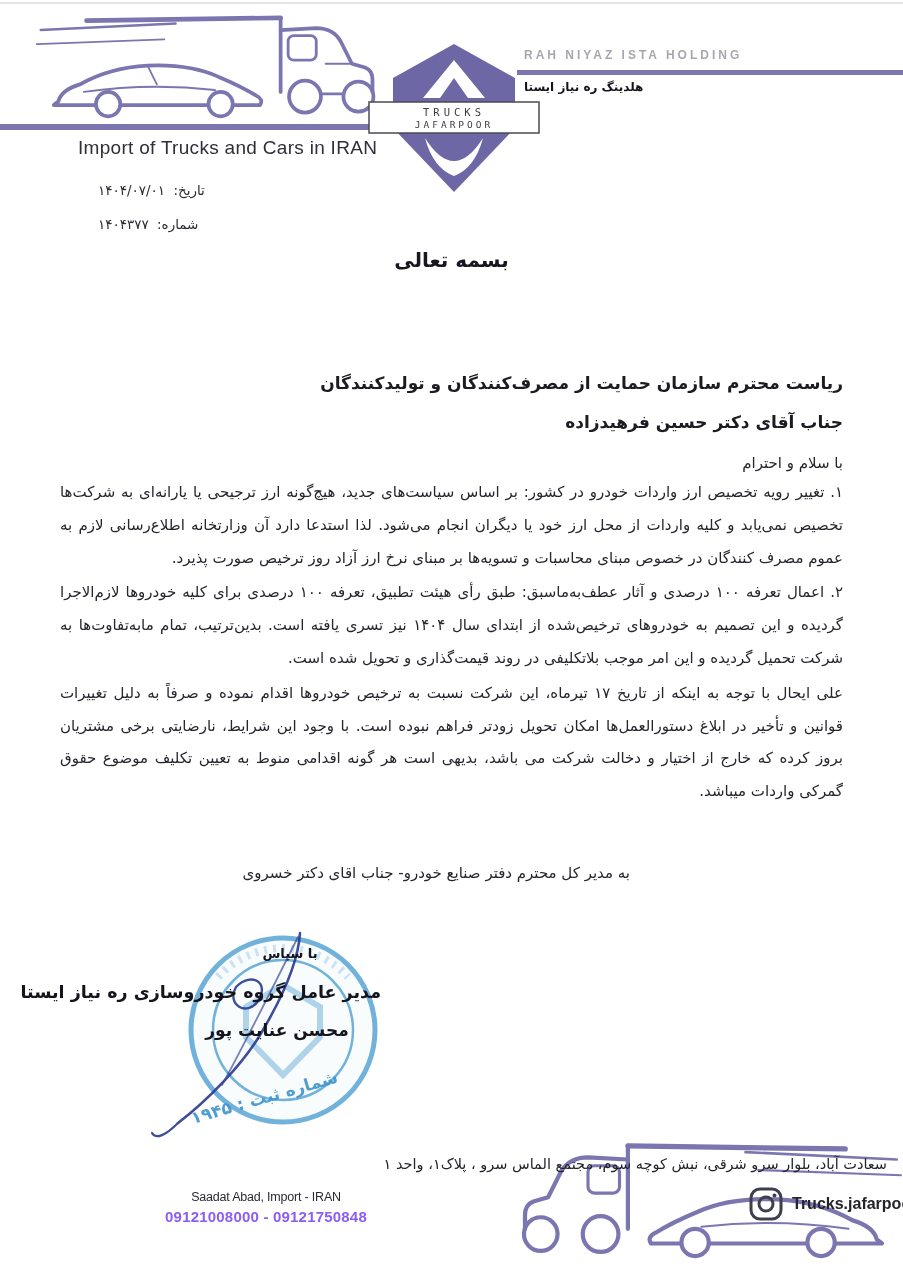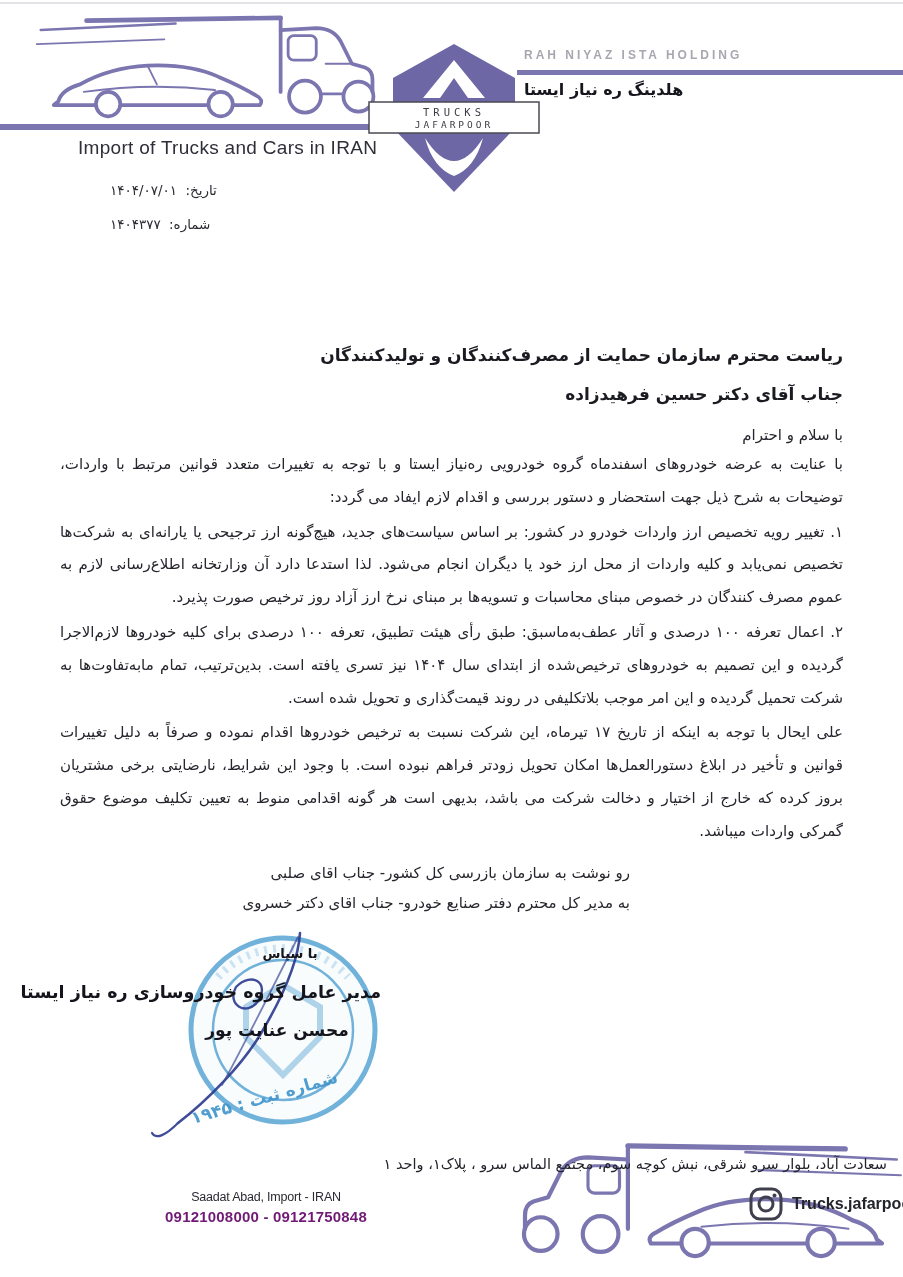--- a/index.html
+++ b/index.html
@@ -7,26 +7,26 @@
         font-family:"DejaVu Sans",sans-serif;color:#26262e;}
   .abs{position:absolute;}
   .top-hairline{top:2px;left:0;right:0;height:2px;background:#e4e4e8;}
 
   
   .truck-art{left:35px;top:8px;width:375px;height:120px;z-index:1;}
   .logo-svg{left:383px;top:42px;width:142px;height:152px;overflow:visible;z-index:3;}
   .holding-en{left:524px;top:48px;font-family:"Liberation Sans",sans-serif;font-size:12px;
               font-weight:600;letter-spacing:3px;color:#a7a7b0;white-space:nowrap;z-index:2;}
   .header-line-right{left:517px;top:70px;right:0;height:5px;background:#7b76b0;z-index:2;}
-  .holding-fa{left:524px;top:80px;font-size:16px;font-weight:700;color:#15151d;
+  .holding-fa{left:524px;top:80px;font-size:12px;font-weight:700;color:#15151d;
               direction:rtl;white-space:nowrap;z-index:2;}
   .header-line-left{left:0;top:124px;width:398px;height:6px;background:#7b76b0;z-index:2;}
   .tagline{left:78px;top:137px;font-family:"Liberation Sans",sans-serif;font-size:19px;
            font-weight:500;color:#2f2f3a;letter-spacing:.3px;white-space:nowrap;}
-  .meta-row{left:110px;direction:rtl;font-size:13.5px;color:#2b2b33;white-space:nowrap;}
+  .meta-row{left:98px;direction:rtl;font-size:13.5px;color:#2b2b33;white-space:nowrap;}
   .meta-row .lbl{margin-left:4px;}
   .date-row{top:182px;} .number-row{top:216px;}
 
   
   .letter{left:60px;right:60px;top:246px;direction:rtl;}
   .basmala{text-align:center;font-size:20px;font-weight:700;color:#17171f;line-height:28px;margin:0;}
   .recipient{margin-top:94px;text-align:right;font-weight:700;color:#1b1b22;
              font-size:17px;line-height:31px;}
   .recipient div+div{margin-top:8px;}
   .salutation{margin-top:14px;font-size:15px;line-height:22px;}
@@ -41,21 +41,21 @@
   .sig-thanks{left:230px;top:946px;width:120px;font-size:13px;}
   .sig-title{left:96px;top:982px;width:285px;font-size:17.5px;}
   .sig-name{left:192px;top:1020px;width:170px;font-size:17px;}
 
   
   .footer-art{right:0;top:1132px;width:420px;height:140px;z-index:1;}
   .addr-fa{right:16px;top:1156px;direction:rtl;font-size:14.5px;color:#23232b;white-space:nowrap;z-index:2;}
   .addr-en{left:56px;top:1188px;width:420px;text-align:center;z-index:2;
            font-family:"Liberation Sans",sans-serif;font-size:12.5px;letter-spacing:-0.2px;
            color:#2a2a33;line-height:18px;white-space:nowrap;}
-  .phones{font-weight:700;font-size:15px;letter-spacing:.2px;color:#701a75;margin-top:2px;}
+  .phones{font-weight:700;font-size:15px;letter-spacing:.2px;color:#8b5cf6;margin-top:2px;}
   .insta{left:748px;top:1186px;display:flex;align-items:center;gap:8px;z-index:3;}
   .insta-handle{font-family:"Liberation Sans",sans-serif;font-weight:700;font-size:16px;color:#23232b;}
 </style>
 </head>
 <body>
 
 <div class="page">
   <div class="abs top-hairline"></div>
 
   <svg class="abs truck-art" viewBox="0 0 400 125">
@@ -98,33 +98,32 @@
   <div class="abs meta-row date-row">
     <span class="lbl">تاریخ:</span>
     <span>۱۴۰۴/۰۷/۰۱</span>
   </div>
   <div class="abs meta-row number-row">
     <span class="lbl">شماره:</span>
     <span>۱۴۰۴۳۷۷</span>
   </div>
 
   <div class="abs letter">
+    <p class="basmala">بسمه تعالی</p>
     <div class="recipient">
       <div>ریاست محترم سازمان حمایت از مصرف‌کنندگان و تولیدکنندگان</div>
       <div>جناب آقای دکتر حسین فرهیدزاده</div>
     </div>
     <div class="salutation">با سلام و احترام</div>
-    <p class="para">با عنایت به عرضه خودروهای اسفندماه گروه خودرویی ره‌نیاز ایستا و با توجه به تغییرات متعدد قوانین مرتبط با واردات، توضیحات به شرح ذیل جهت استحضار و دستور بررسی و اقدام لازم ایفاد می گردد:</p>
     <p class="para">۱. تغییر رویه تخصیص ارز واردات خودرو در کشور: بر اساس سیاست‌های جدید، هیچ‌گونه ارز ترجیحی یا یارانه‌ای به شرکت‌ها تخصیص نمی‌یابد و کلیه واردات از محل ارز خود یا دیگران انجام می‌شود. لذا استدعا دارد آن وزارتخانه اطلاع‌رسانی لازم به عموم مصرف کنندگان  در خصوص مبنای محاسبات و تسویه‌ها بر مبنای نرخ ارز آزاد روز ترخیص صورت پذیرد.</p>
     <p class="para">۲. اعمال تعرفه ۱۰۰ درصدی و آثار عطف‌به‌ماسبق: طبق رأی هیئت تطبیق، تعرفه ۱۰۰ درصدی برای کلیه خودروها لازم‌الاجرا گردیده و این تصمیم به خودروهای ترخیص‌شده از ابتدای سال ۱۴۰۴ نیز تسری یافته است. بدین‌ترتیب، تمام مابه‌تفاوت‌ها به شرکت تحمیل گردیده و این امر موجب بلاتکلیفی در روند قیمت‌گذاری و تحویل شده است.</p>
     <p class="para">علی ایحال با توجه به اینکه از تاریخ ۱۷ تیرماه، این شرکت نسبت به ترخیص خودروها اقدام نموده و صرفاً به دلیل تغییرات قوانین و تأخیر در ابلاغ دستورالعمل‌ها امکان تحویل زودتر فراهم نبوده است. با وجود این شرایط، نارضایتی برخی مشتریان بروز کرده که خارج از اختیار و دخالت شرکت می باشد، بدیهی است هر گونه اقدامی منوط به تعیین تکلیف موضوع حقوق گمرکی واردات میباشد.</p>
   </div>
 
   <div class="abs cc-block">
-    <div>رو نوشت به سازمان بازرسی کل کشور- جناب اقای صلبی</div>
     <div>به مدیر کل محترم دفتر صنایع خودرو- جناب اقای دکتر خسروی</div>
   </div>
 
   <svg class="abs stamp-svg" viewBox="0 0 270 225">
     <g stroke="#4e9fd2" fill="none" opacity="0.8">
       <circle cx="135" cy="105" r="92" stroke-width="5" fill="rgba(120,180,220,0.05)"></circle>
       <circle cx="135" cy="105" r="70" stroke-width="2.5"></circle>
       <polygon points="135,60 172,82 172,112 135,150 98,112 98,82" stroke-width="6" opacity="0.55"></polygon>
       <path d="M70 52 A 88 88 0 0 1 200 52" stroke-width="8" stroke-dasharray="3 6" opacity="0.35"></path>
     </g>

